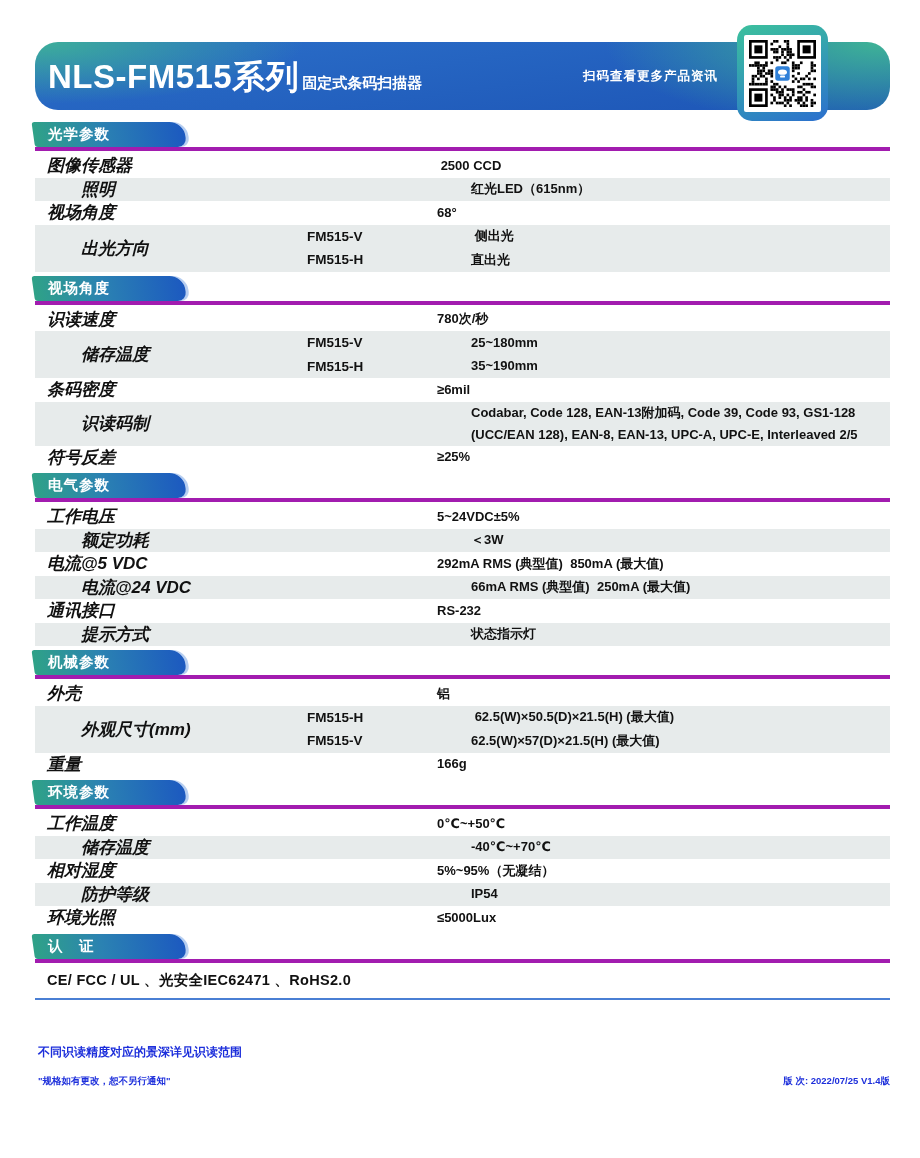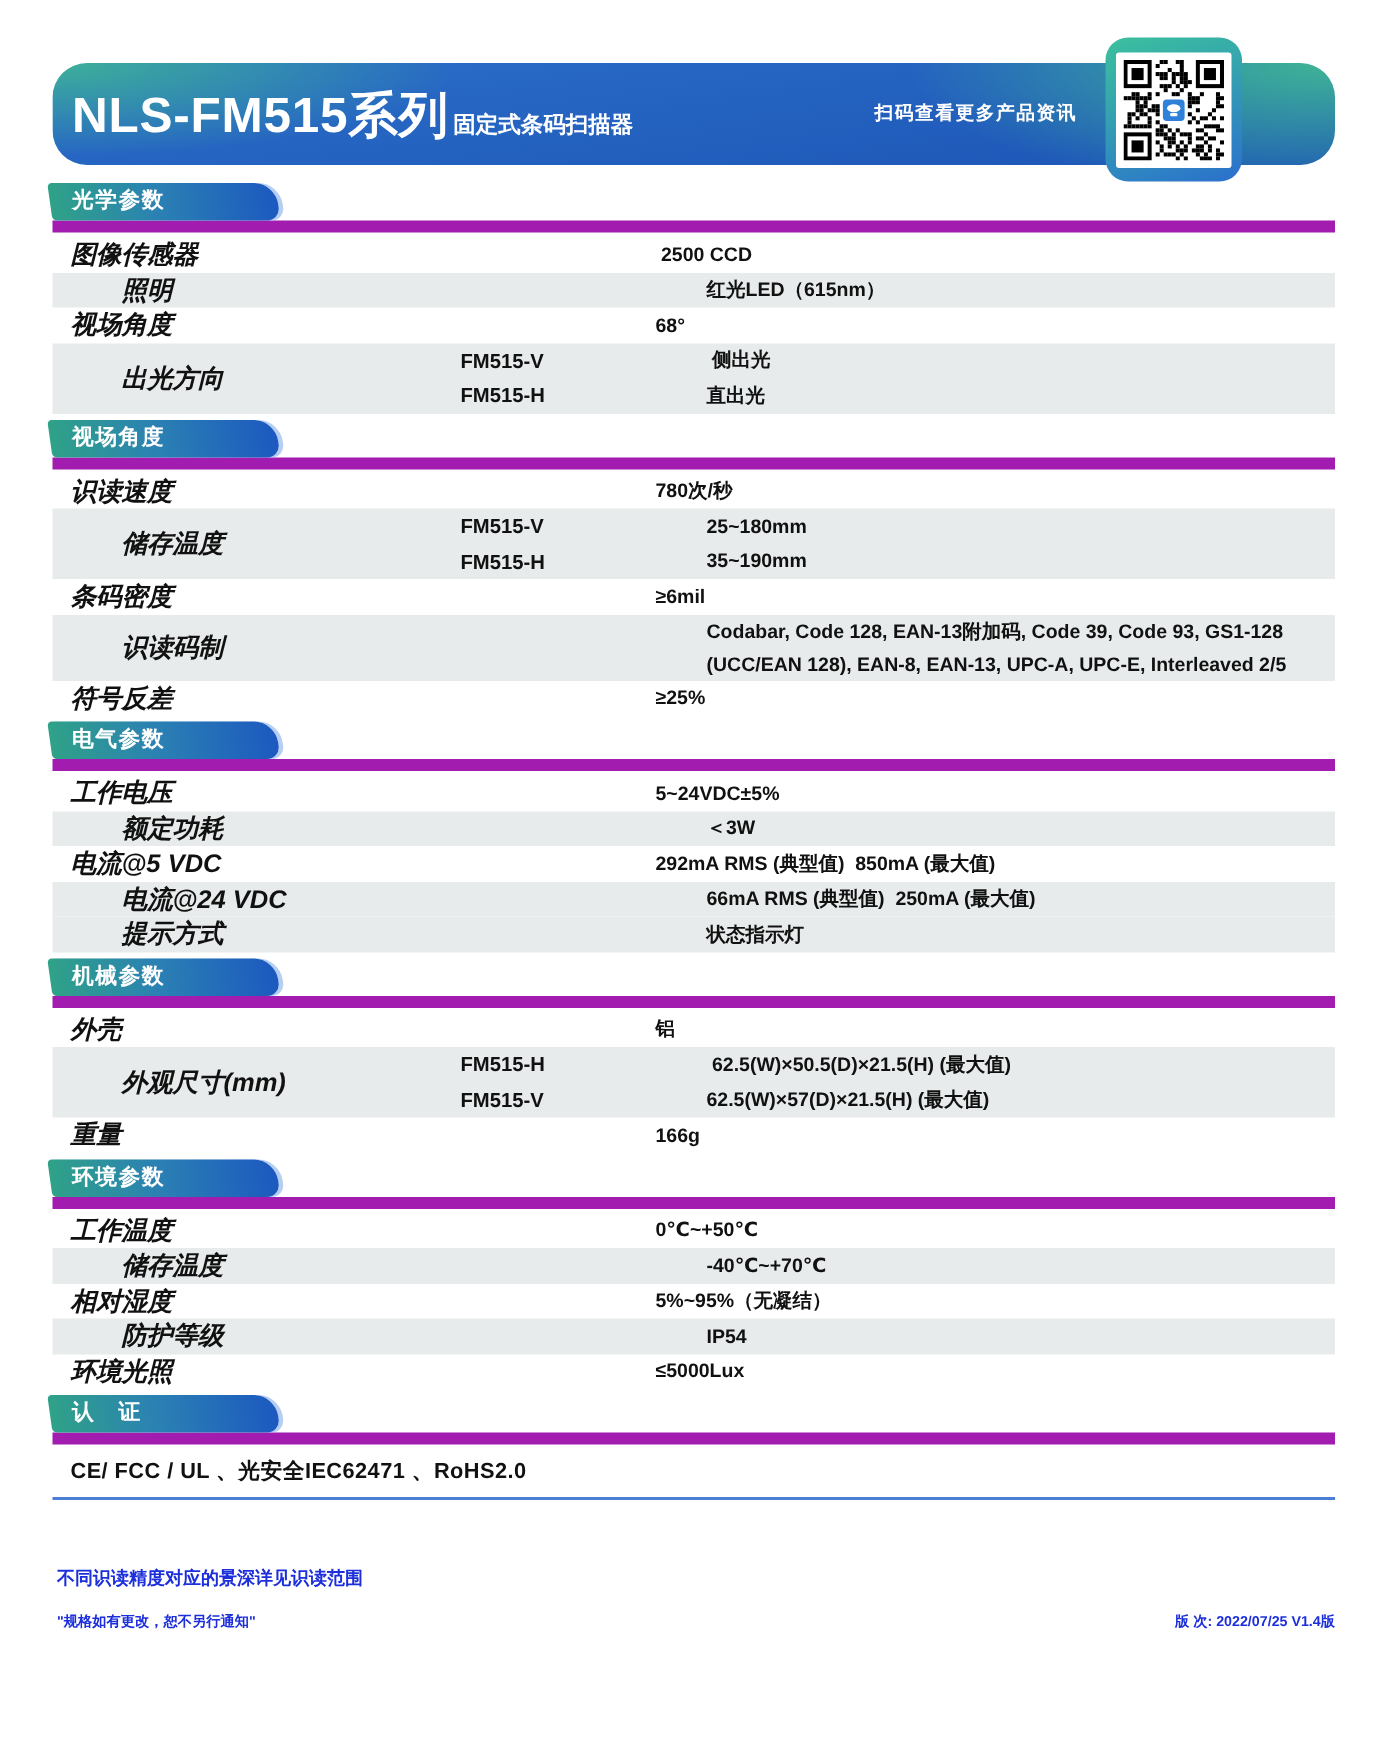--- a/index.html
+++ b/index.html
@@ -23,21 +23,21 @@
   .qr-tab{
     position:absolute;right:62px;top:-17px;width:91px;height:96px;border-radius:15px;
     background:linear-gradient(160deg,#3cc09d 0%,#35a7ad 35%,#2b6fce 100%);
     display:flex;align-items:center;justify-content:center;
   }
   .qr-box{width:77px;height:77px;background:#fff;border-radius:2px;display:flex;align-items:center;justify-content:center;}
 
   
   .sections{position:absolute;left:35px;top:122px;width:855px;}
   .spec-section + .spec-section{margin-top:4px;}
-  .sec-head{border-bottom:8px solid #a21caf;height:25px;position:relative;}
+  .sec-head{border-bottom:4px solid #a21caf;height:25px;position:relative;}
   .sec-tab{position:relative;height:25px;width:152px;margin-bottom:-2px;z-index:1;}
   .sec-tab::before{content:'';position:absolute;inset:0;
     background:linear-gradient(90deg,#2fa287 0%,#2b82b2 45%,#1c59c0 100%);
     border-radius:3px 14px 9px 3px;transform:skewX(8deg);transform-origin:bottom left;
     box-shadow:3px 0 0 rgba(122,165,230,.55);}
   .sec-tab-text{position:relative;z-index:2;display:block;color:#fff;font-weight:bold;
     font-size:14.5px;line-height:25px;padding-left:13px;letter-spacing:1px;}
   .rows{padding-top:3px;}
   .row{display:flex;align-items:stretch;}
   .row.gray{background:#e7ebeb;padding-left:34px;}
@@ -401,20 +401,29 @@
           </div>
           <div class="row gray">
             <div class="label-cell">电流@24 VDC</div>
             <div class="entries">
               <div class="entry">
                 <div class="sub-cell"></div>
                 <div class="val-cell">66mA RMS (典型值)  250mA (最大值)</div>
               </div>
             </div>
           </div>
+          <div class="row">
+            <div class="label-cell">通讯接口</div>
+            <div class="entries">
+              <div class="entry">
+                <div class="sub-cell"></div>
+                <div class="val-cell">RS-232</div>
+              </div>
+            </div>
+          </div>
           <div class="row gray">
             <div class="label-cell">提示方式</div>
             <div class="entries">
               <div class="entry">
                 <div class="sub-cell"></div>
                 <div class="val-cell">状态指示灯</div>
               </div>
             </div>
           </div>
         </div>

